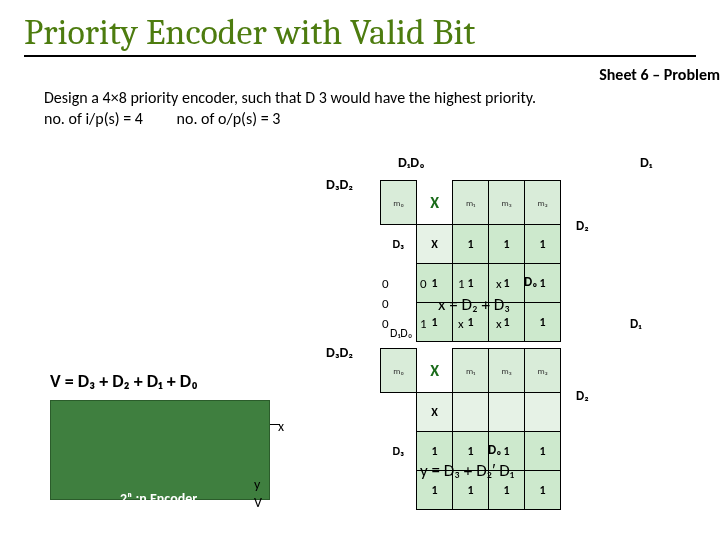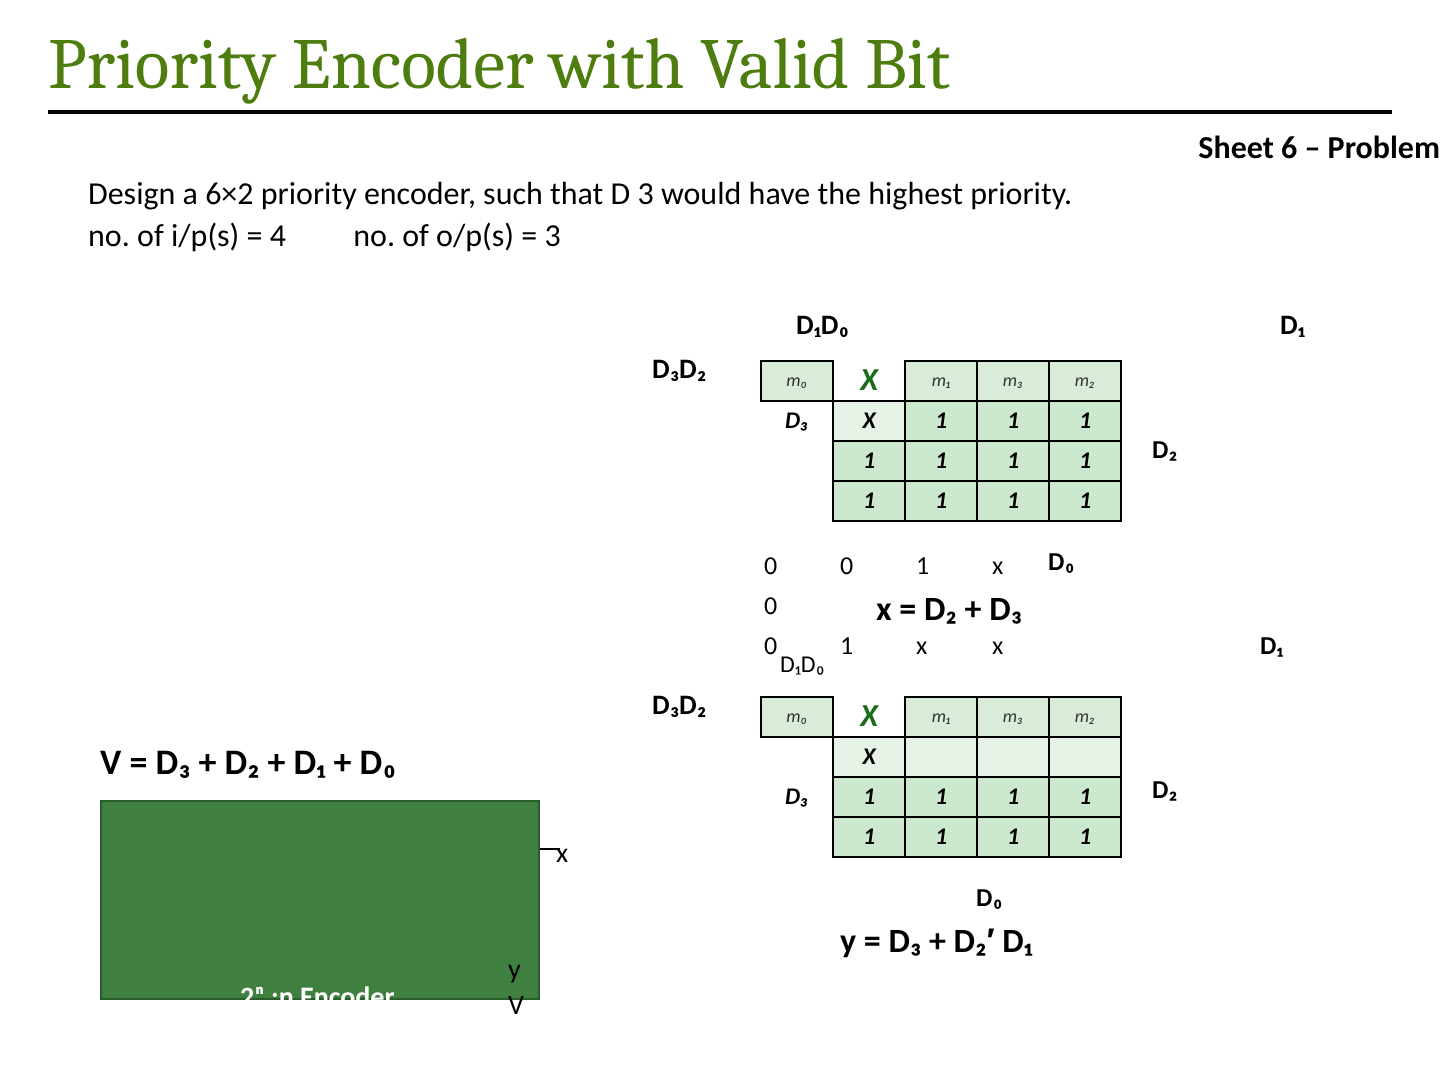--- a/index.html
+++ b/index.html
@@ -95,51 +95,50 @@
     position: absolute;
     border-collapse: collapse;
   }
   .kmap td {
     border: 1px solid #000;
     width: 36px;
     height: 20px;
     text-align: center;
     vertical-align: middle;
     font-size: 12px;
-    padding: 0;
+    padding: 12px;
     background: #e6f2e6;
-    font-style: italic;
   }
   .kmap td.m { font-size: 9px; color: #333; background: #d9ecd9; }
   .kmap td.one { background: #cde9cd; font-weight: 700; }
   .kmap td.x { font-weight: 700; }
   .headcell { background: #fff !important; border: none !important; font-weight: 700; }
   .sublab {
     position: absolute;
     font-size: 13px;
     font-weight: 700;
   }
   .eq {
     position: absolute;
     font-size: 17px;
-    font-weight: 700;
+    font-weight: 400;
   }
   .xmark {
     color: #1a6b1a;
     font-weight: 900;
     font-size: 16px;
   }
 </style>
 </head>
 <body>
 
 <h1 class="title">Priority Encoder with Valid Bit</h1>
 <div class="rule"></div>
 <div class="subtitle">Sheet 6 – Problem</div>
-<div class="design">Design a 6×2 priority encoder, such that D 3 would have the highest priority.</div>
+<div class="design">Design a 4×8 priority encoder, such that D 3 would have the highest priority.</div>
 <div class="ioline">
   <span>no. of i/p(s) = 4</span>
   <span>no. of o/p(s) = 3</span>
 </div>
 
 <div class="veq">V = D₃ + D₂ + D₁ + D₀</div>
 
 <div class="encoder-box"></div>
 <div class="encoder-label">2ⁿ :n Encoder</div>
 <div class="pin pin-x">x</div>

